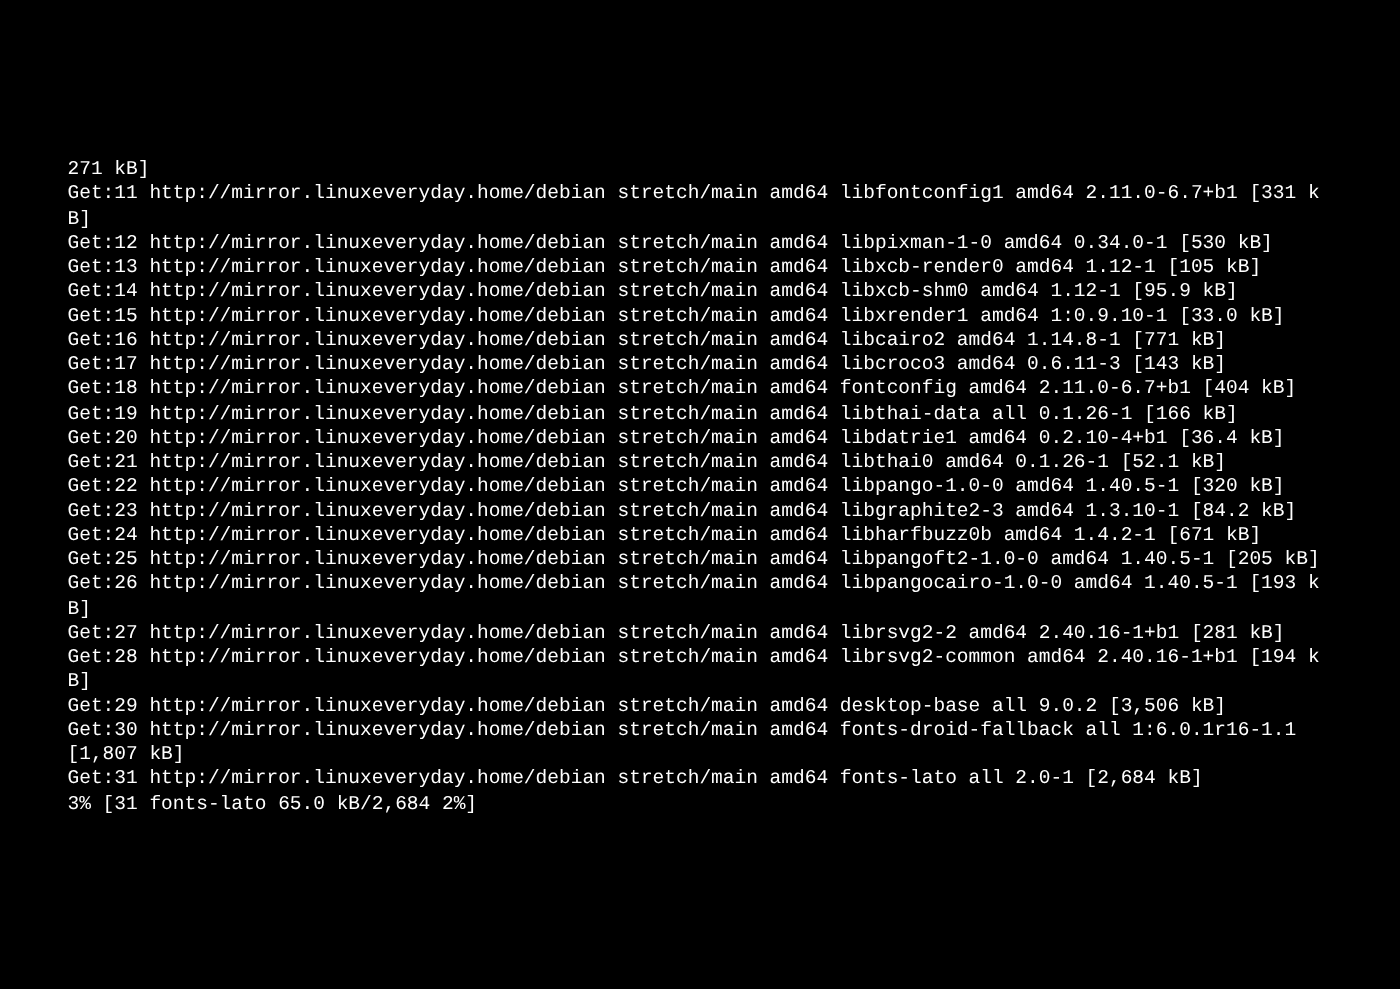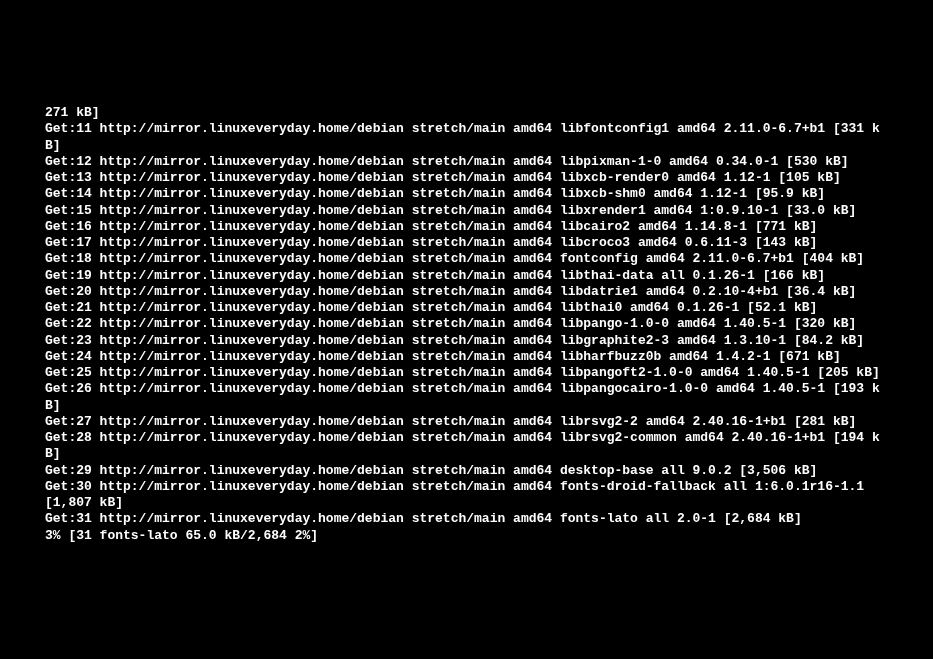--- a/index.html
+++ b/index.html
@@ -1,19 +1,18 @@
 <!DOCTYPE html>
 <html><head>
   <meta charset="utf-8">
   <style>
     * {
       margin: 0;
       padding: 0;
       box-sizing: border-box;
-      font-weight: bold;
     }
     body {
       background-color: #000000;
       color: #ffffff;
       font-family: "Courier New", Courier, monospace;
       font-size: 13px;
       line-height: 1.25;
       padding: 40px 45px 20px 45px;
       width: 933px;
       height: 659px;

